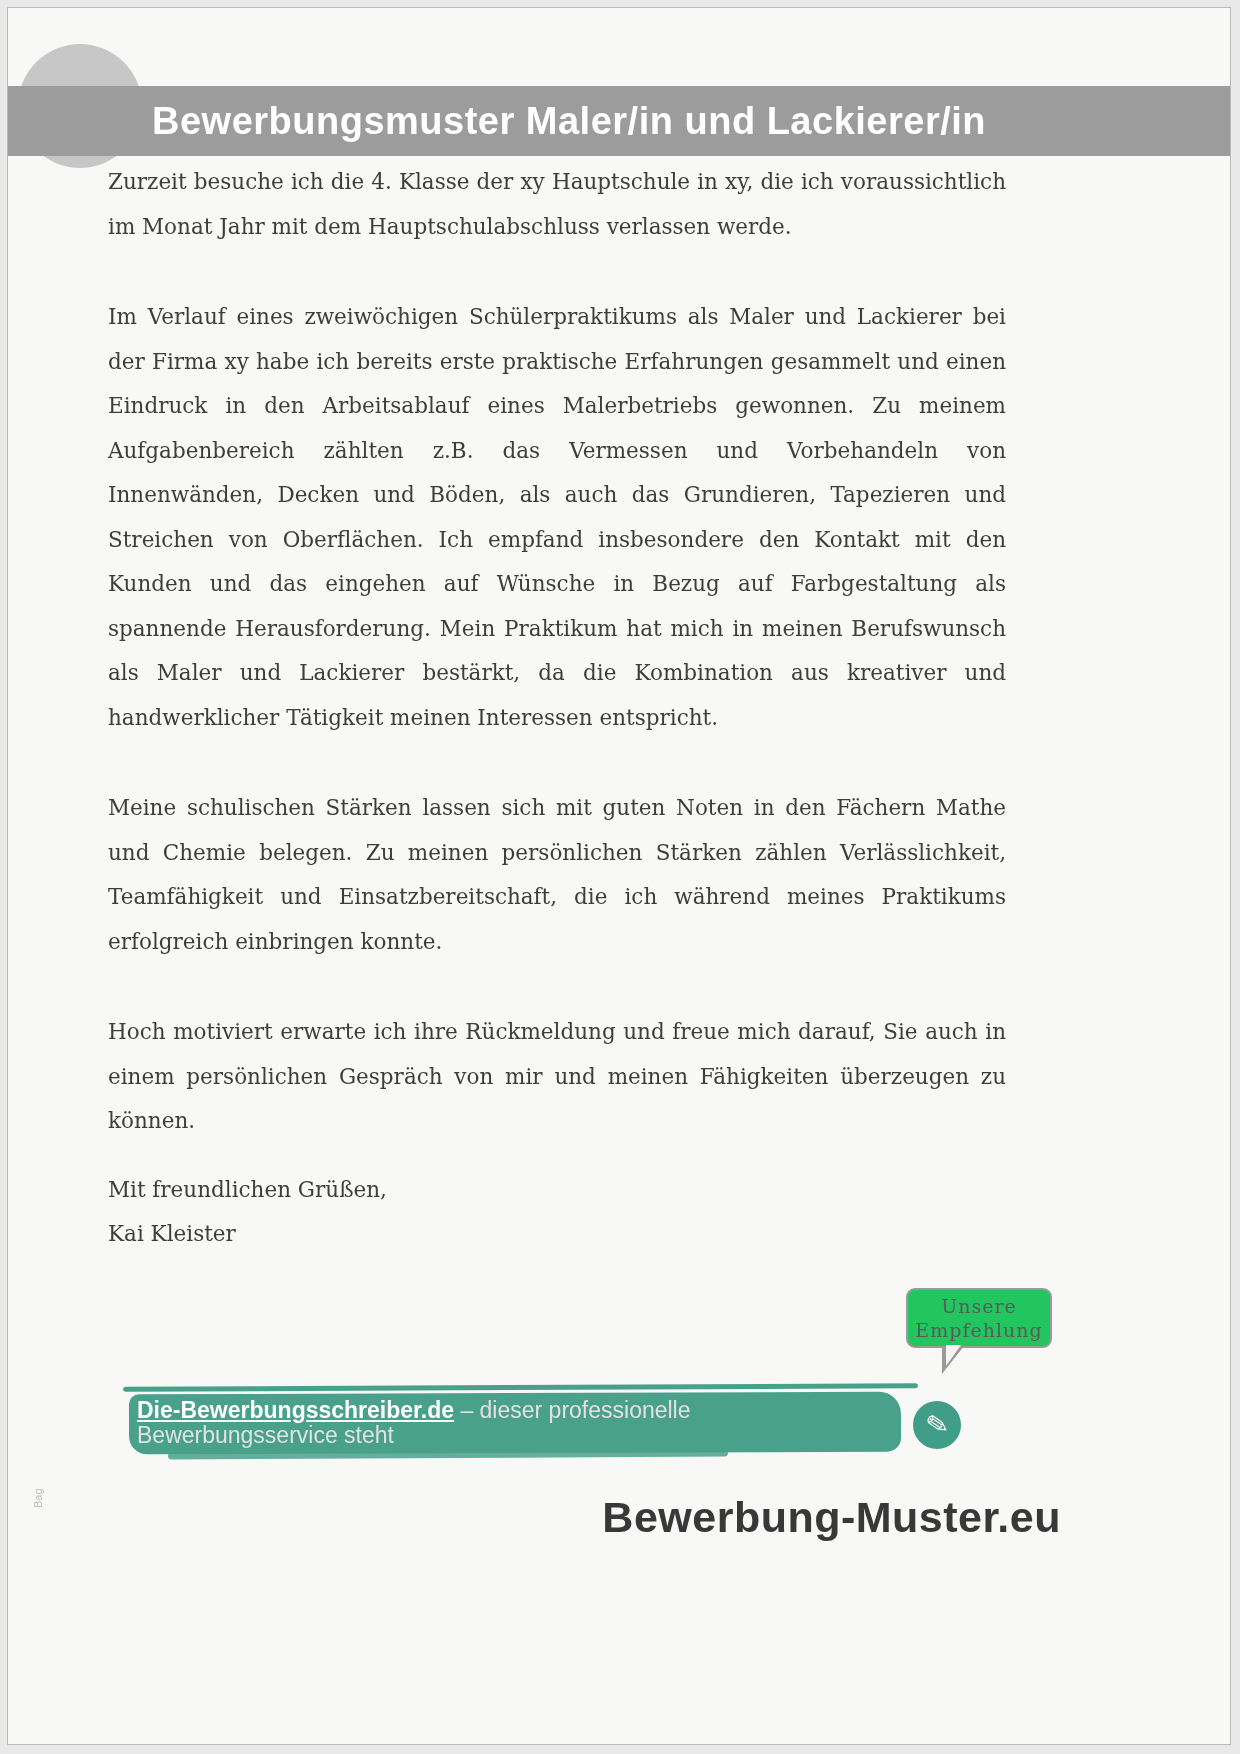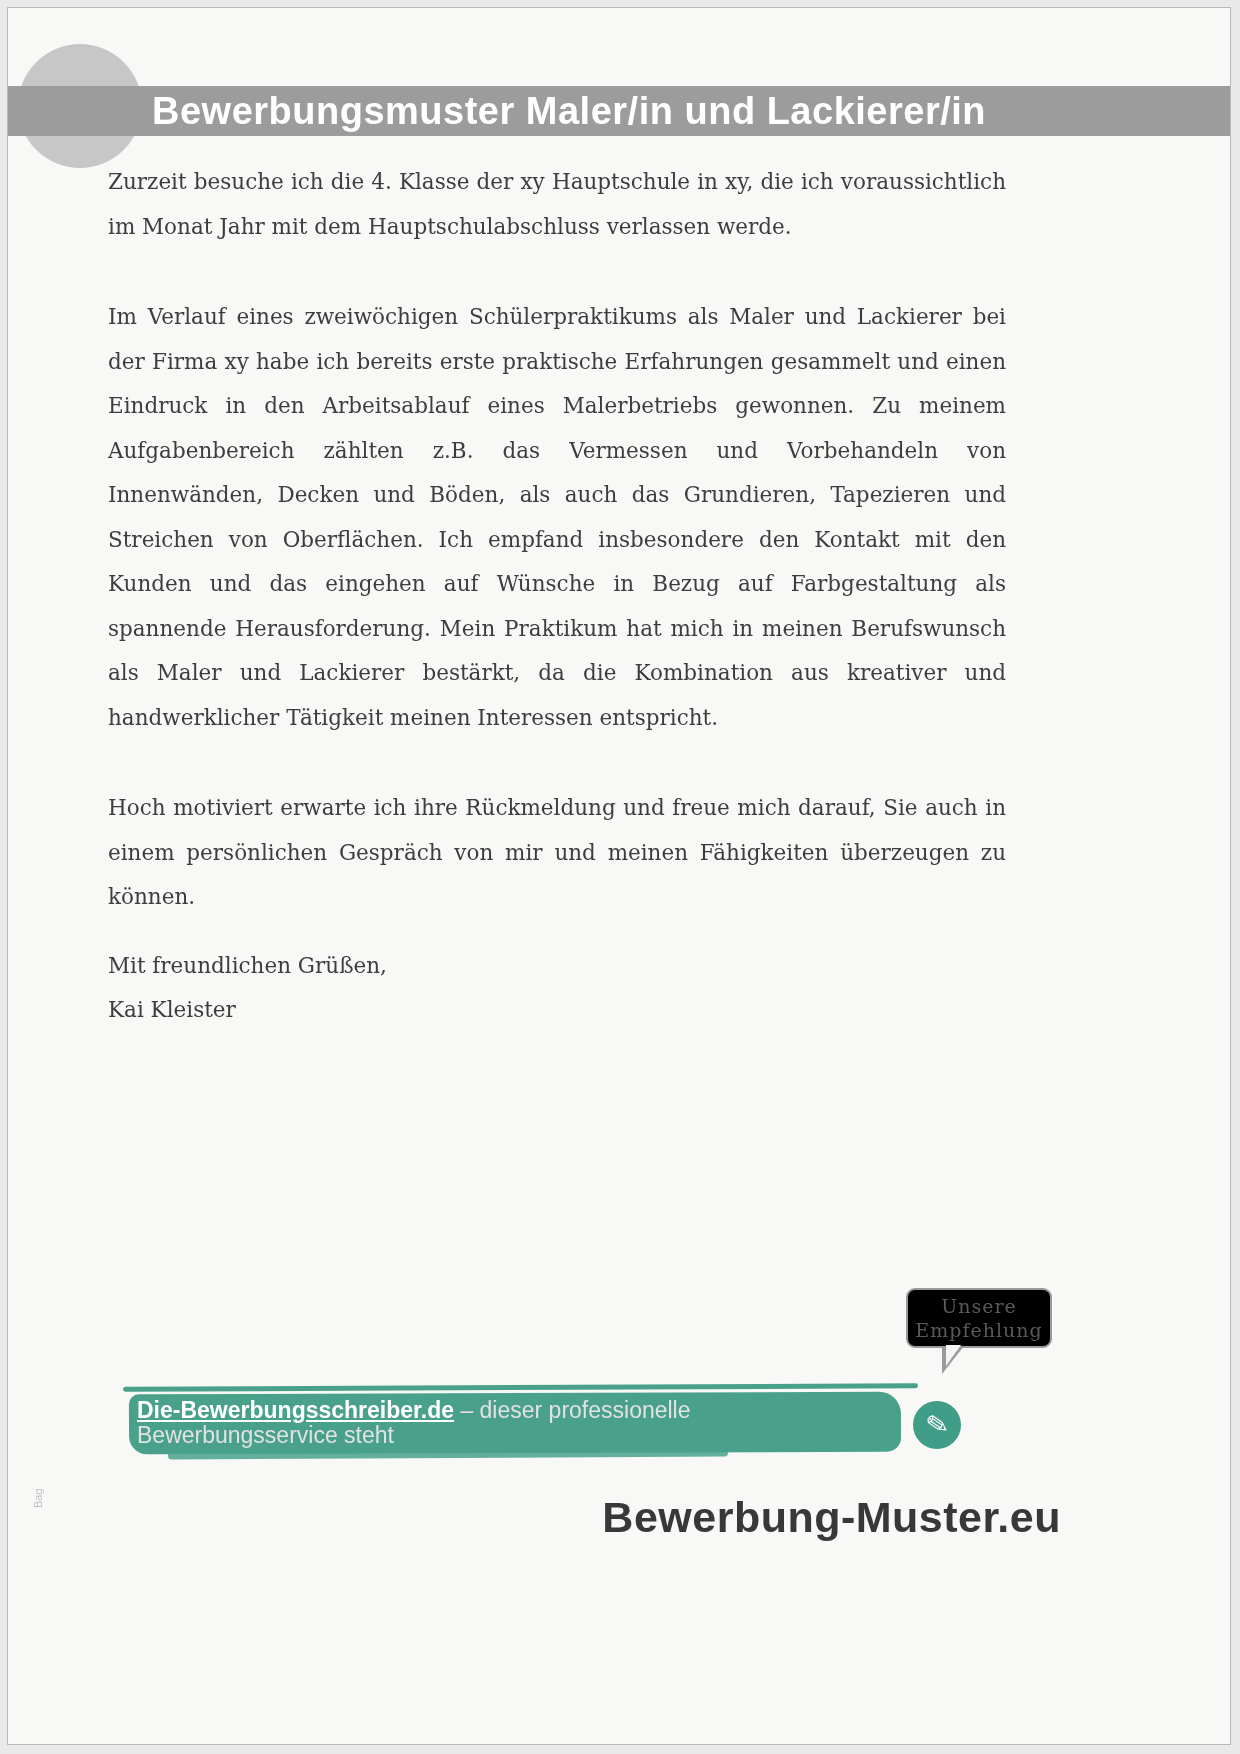--- a/index.html
+++ b/index.html
@@ -20,21 +20,21 @@
   }
   .circle {
     position: absolute; left: 10px; top: 36px;
     width: 124px; height: 124px;
     border-radius: 50%;
     background: #c7c7c7;
     z-index: 1;
   }
   .banner {
     position: absolute; left: 0; top: 78px;
-    width: 100%; height: 50px;
+    width: 100%; height: 70px;
     background: #9c9c9c;
     z-index: 2;
     display: flex; align-items: center; justify-content: center;
     padding-right: 100px;
     box-sizing: border-box;
   }
   .banner h1 {
     margin: 0;
     font-family: "Liberation Sans", sans-serif;
     font-size: 38px;
@@ -53,21 +53,21 @@
   }
   .letter p { margin: 0 0 46px 0; text-align: justify; }
   .letter p.salutation { margin-bottom: 25px; text-align: left; }
   .letter p.last-para { margin-bottom: 24px; }
   .letter p.closing { margin-bottom: 0; text-align: left; }
   .letter p.signature { margin: 0; text-align: left; }
 
   .bubble {
     position: absolute; left: 898px; top: 1280px;
     width: 142px; height: 56px;
-    background: #000000;
+    background: #22c55e;
     border: 2px solid #9a9a9a;
     border-radius: 9px;
     z-index: 4;
     display: flex; flex-direction: column; align-items: center; justify-content: center;
     font-family: "DejaVu Serif", serif;
     font-size: 19px;
     color: #5a5a5a;
     letter-spacing: 1px;
     line-height: 24px;
   }
@@ -170,20 +170,21 @@
 
   <div class="circle"></div>
 
   <div class="banner">
     <h1>Bewerbungsmuster Maler/in und Lackierer/in</h1>
   </div>
 
   <div class="letter">
     <p>Zurzeit besuche ich die 4. Klasse der xy Hauptschule in xy, die ich voraussichtlich im Monat Jahr mit dem Hauptschulabschluss verlassen werde.</p>
     <p>Im Verlauf eines zweiwöchigen Schülerpraktikums als Maler und Lackierer bei der Firma xy habe ich bereits erste praktische Erfahrungen gesammelt und einen Eindruck in den Arbeitsablauf eines Malerbetriebs gewonnen. Zu meinem Aufgabenbereich zählten z.B. das Vermessen und Vorbehandeln von Innenwänden, Decken und Böden, als auch das Grundieren, Tapezieren und Streichen von Oberflächen. Ich empfand insbesondere den Kontakt mit den Kunden und das eingehen auf Wünsche in Bezug auf Farbgestaltung als spannende Herausforderung. Mein Praktikum hat mich in meinen Berufswunsch als Maler und Lackierer bestärkt, da die Kombination aus kreativer und handwerklicher Tätigkeit meinen Interessen entspricht.</p>
+    <p>Meine schulischen Stärken lassen sich mit guten Noten in den Fächern Mathe und Chemie belegen. Zu meinen persönlichen Stärken zählen Verlässlichkeit, Teamfähigkeit und Einsatzbereitschaft, die ich während meines Praktikums erfolgreich einbringen konnte.</p>
     <p class="last-para">Hoch motiviert erwarte ich ihre Rückmeldung und freue mich darauf, Sie auch in einem persönlichen Gespräch von mir und meinen Fähigkeiten überzeugen zu können.</p>
     <p class="closing">Mit freundlichen Grüßen,</p>
     <p class="signature">Kai Kleister</p>
   </div>
 
   <div class="bubble">
     <div>Unsere</div>
     <div>Empfehlung</div>
     <div class="tail-outer"></div>
     <div class="tail-inner"></div>

